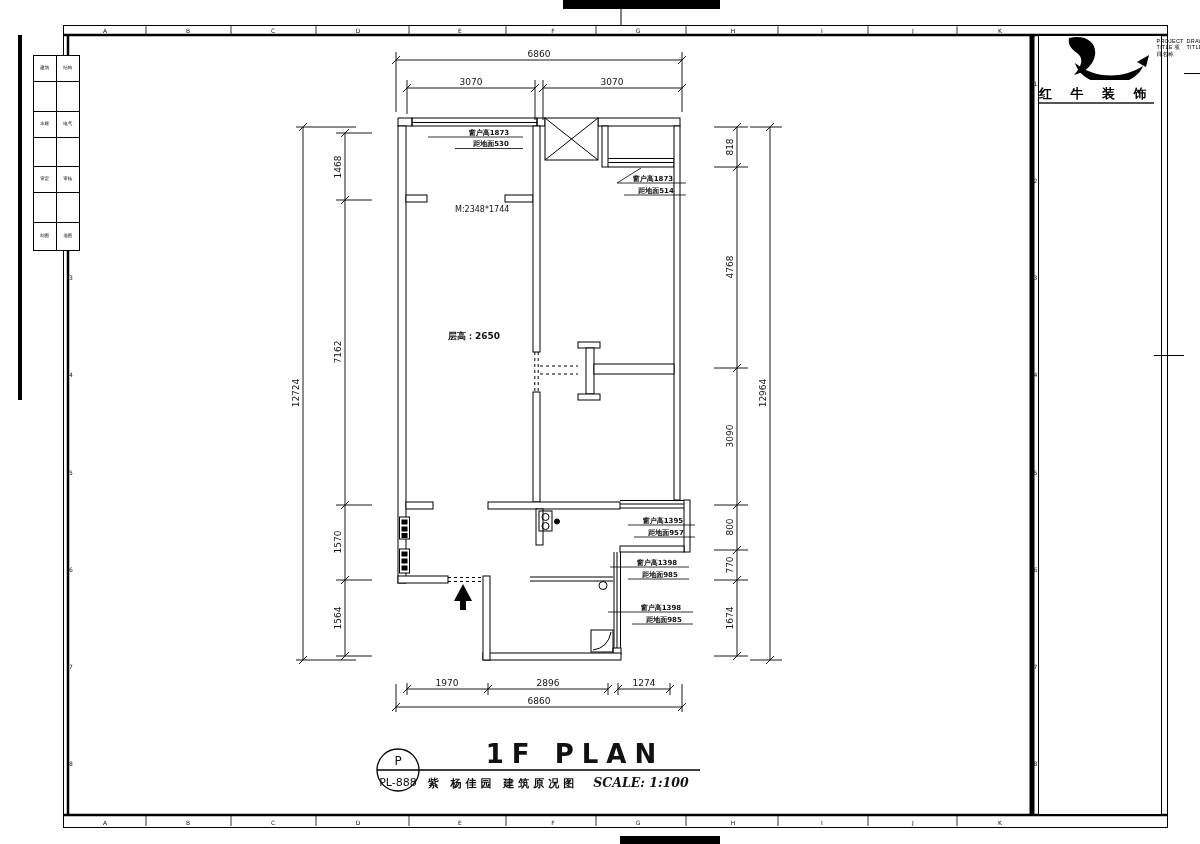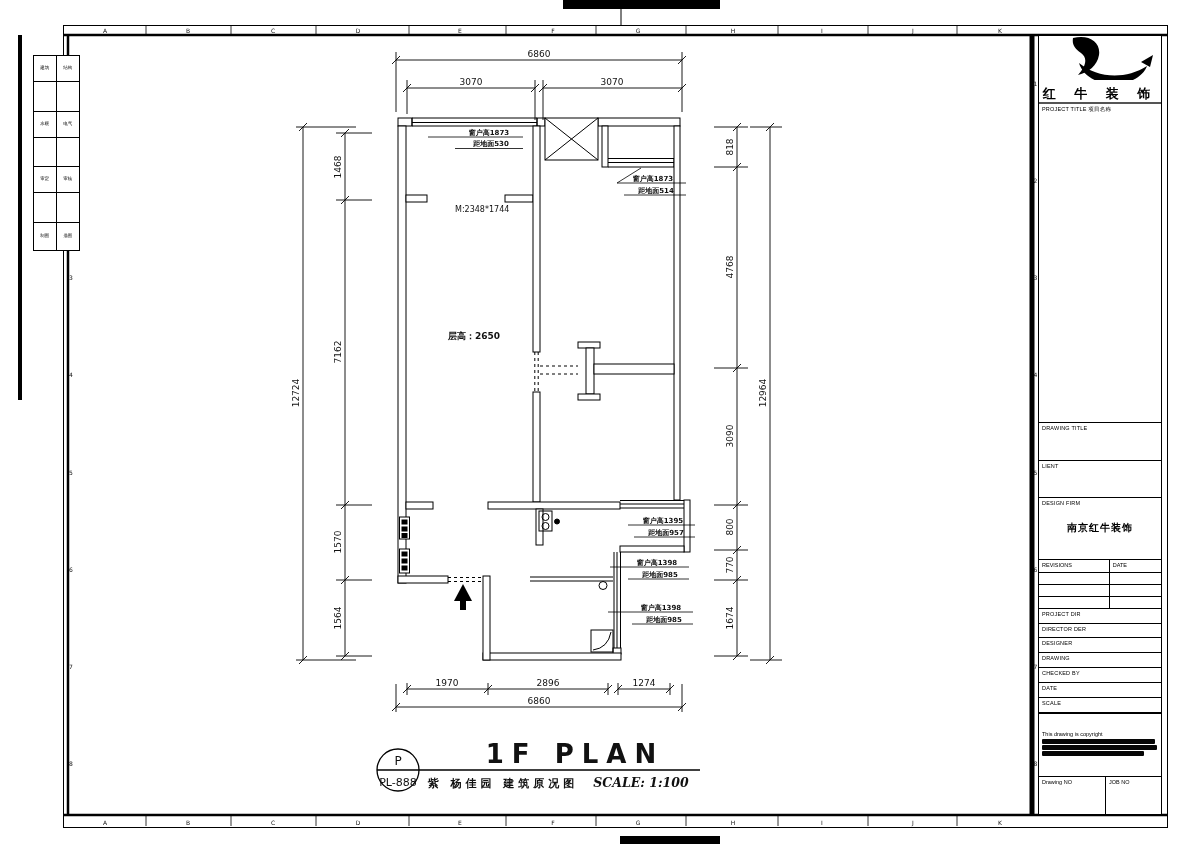--- a/index.html
+++ b/index.html
@@ -13,21 +13,21 @@
   .cjkbig{font:9px "DejaVu Sans",sans-serif;font-weight:bold;}
   .ruler{font:6px "DejaVu Sans",sans-serif;}
   .ftP{font:12px "DejaVu Sans",sans-serif;}
   .ftPL{font:11px "DejaVu Sans",sans-serif;}
   .ftTitle{font:26px "DejaVu Sans",sans-serif;font-weight:bold;letter-spacing:8px;}
   .ftSub{font:11px "DejaVu Sans",sans-serif;font-weight:bold;letter-spacing:4px;}
   .ftScale{font:12.5px "DejaVu Serif",serif;font-weight:bold;font-style:italic;}
 
   
   .tblock{left:1038px;top:35px;width:124px;height:780px;border:1px solid #000;
-          background:#fff;display:flex;flex-direction:column;box-sizing:border-box;}
+          background:#fff;display:flex;flex-direction:row;box-sizing:border-box;}
   .tb-label{font-size:5.5px;letter-spacing:0.2px;padding:2px 0 0 3px;display:block;}
   .tb-logo{height:68px;border-bottom:2px solid #555;box-sizing:border-box;text-align:center;}
   .tb-brand{font-size:13px;font-weight:bold;letter-spacing:7px;margin-top:1px;
             font-family:"DejaVu Serif",serif;white-space:nowrap;}
   .tb-sec{border-bottom:1px solid #000;box-sizing:border-box;}
   .tb-project{height:320px;}
   .tb-dtitle{height:38px;}
   .tb-client{height:37px;}
   .tb-firm{height:62px;}
   .tb-firm-name{font-size:10px;font-weight:bold;text-align:center;margin-top:15px;letter-spacing:1px;}

